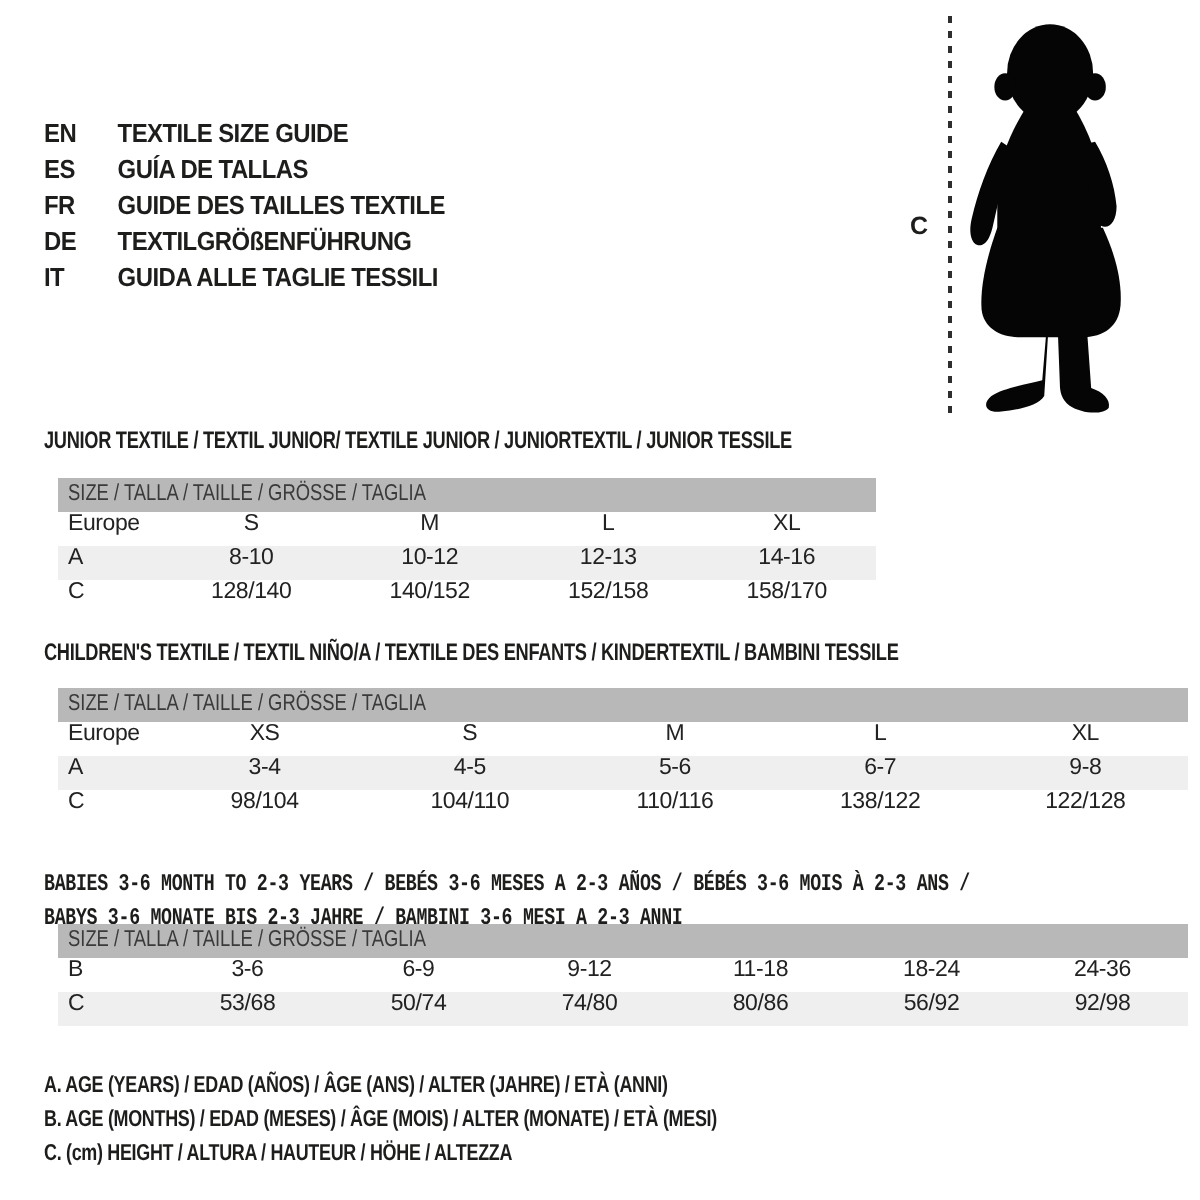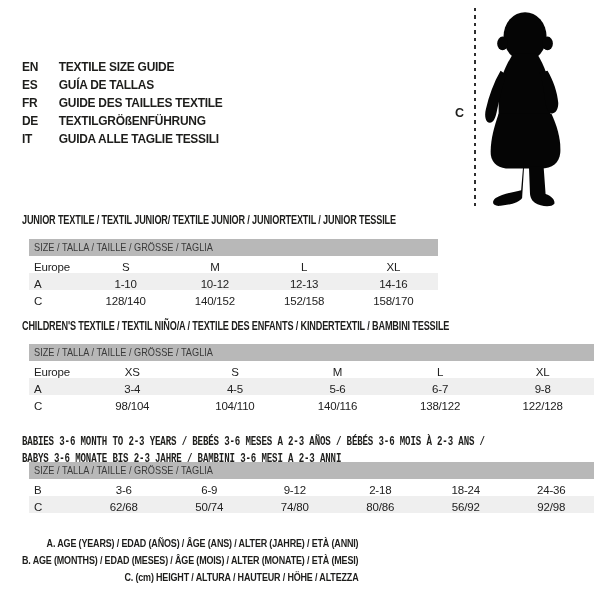--- a/index.html
+++ b/index.html
@@ -28,28 +28,28 @@
   .title-babies .line{height:17px;line-height:17px;}
 
   
   .tbl{left:18px;margin-left:11px;}
   .tbl-junior{top:239px;width:409px;}
   .tbl-children{top:344px;width:565px;}
   .tbl-babies{top:462px;width:565px;}
   .thead{height:17px;line-height:17px;background:#b8b8b8;color:#3a3a3a;
          font-size:11.5px;padding-left:5px;}
   .squish{display:inline-block;transform:scaleX(.8);transform-origin:0 50%;white-space:nowrap;}
-  .trow{display:flex;height:17px;align-items:flex-end;font-size:11.5px;
+  .trow{display:flex;height:17px;align-items:flex-start;font-size:11.5px;
         letter-spacing:-0.2px;color:#222;}
   .trow.shaded{background:#efefef;}
   .tlabel{width:52px;flex:0 0 52px;padding-left:5px;box-sizing:border-box;}
   .tcell{flex:1;text-align:center;}
 
   
-  .footnotes{left:22px;top:535px;text-align:right;}
+  .footnotes{left:22px;top:535px;}
   .fn{height:17px;line-height:17px;font-weight:700;font-size:11.5px;white-space:nowrap;
       transform:scaleX(.78);transform-origin:0 0;letter-spacing:-0.2px;}
 </style>
 </head>
 <body>
 
 <div class="canvas">
 
   <div class="abs lang-list">
     <div class="lang-row">
@@ -95,21 +95,21 @@
     </div>
     <div class="trow">
       <span class="tlabel">Europe</span>
       <span class="tcell">S</span>
       <span class="tcell">M</span>
       <span class="tcell">L</span>
       <span class="tcell">XL</span>
     </div>
     <div class="trow shaded">
       <span class="tlabel">A</span>
-      <span class="tcell">1-10</span>
+      <span class="tcell">8-10</span>
       <span class="tcell">10-12</span>
       <span class="tcell">12-13</span>
       <span class="tcell">14-16</span>
     </div>
     <div class="trow">
       <span class="tlabel">C</span>
       <span class="tcell">128/140</span>
       <span class="tcell">140/152</span>
       <span class="tcell">152/158</span>
       <span class="tcell">158/170</span>
@@ -134,46 +134,46 @@
       <span class="tcell">3-4</span>
       <span class="tcell">4-5</span>
       <span class="tcell">5-6</span>
       <span class="tcell">6-7</span>
       <span class="tcell">9-8</span>
     </div>
     <div class="trow">
       <span class="tlabel">C</span>
       <span class="tcell">98/104</span>
       <span class="tcell">104/110</span>
-      <span class="tcell">140/116</span>
+      <span class="tcell">110/116</span>
       <span class="tcell">138/122</span>
       <span class="tcell">122/128</span>
     </div>
   </div>
 
   <div class="abs title-babies">
     <div class="sec-title line">BABIES 3-6 MONTH TO 2-3 YEARS / BEBÉS 3-6 MESES A 2-3 AÑOS / BÉBÉS 3-6 MOIS À 2-3 ANS /</div>
     <div class="sec-title line">BABYS 3-6 MONATE BIS 2-3 JAHRE / BAMBINI 3-6 MESI A 2-3 ANNI</div>
   </div>
   <div class="abs tbl tbl-babies">
     <div class="thead">
       <span class="squish">SIZE / TALLA / TAILLE / GRÖSSE / TAGLIA</span>
     </div>
     <div class="trow">
       <span class="tlabel">B</span>
       <span class="tcell">3-6</span>
       <span class="tcell">6-9</span>
       <span class="tcell">9-12</span>
-      <span class="tcell">2-18</span>
+      <span class="tcell">11-18</span>
       <span class="tcell">18-24</span>
       <span class="tcell">24-36</span>
     </div>
     <div class="trow shaded">
       <span class="tlabel">C</span>
-      <span class="tcell">62/68</span>
+      <span class="tcell">53/68</span>
       <span class="tcell">50/74</span>
       <span class="tcell">74/80</span>
       <span class="tcell">80/86</span>
       <span class="tcell">56/92</span>
       <span class="tcell">92/98</span>
     </div>
   </div>
 
   <div class="abs footnotes">
     <div class="fn">A. AGE (YEARS) / EDAD (AÑOS) / ÂGE (ANS) / ALTER (JAHRE) / ETÀ (ANNI)</div>

